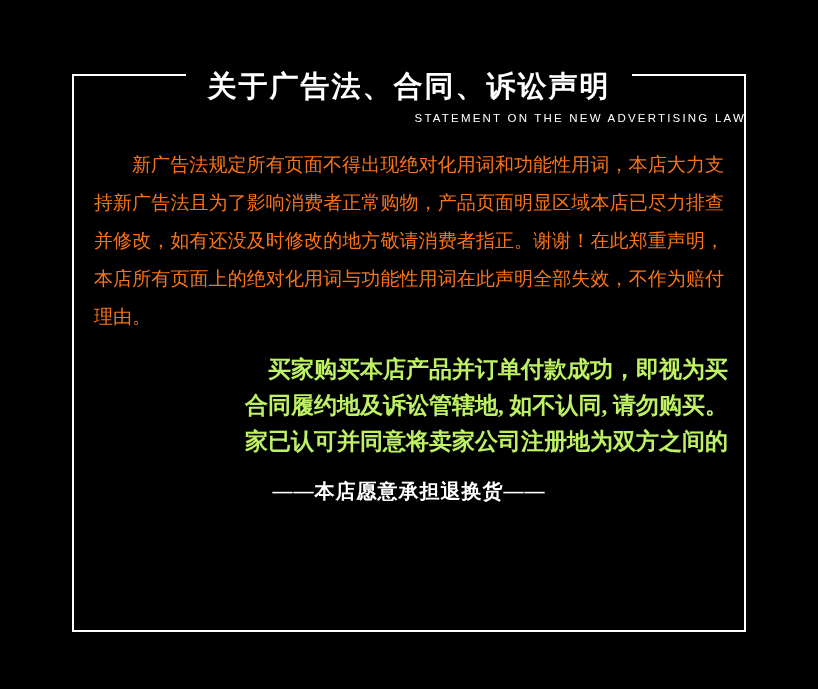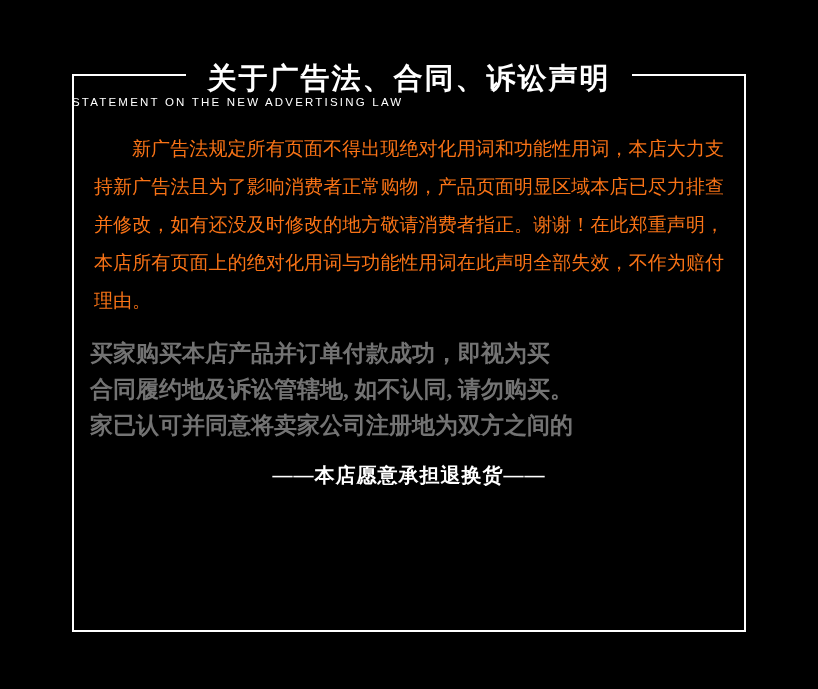--- a/index.html
+++ b/index.html
@@ -47,50 +47,50 @@
     height: 572px;
     box-sizing: border-box;
   }
   .title {
     text-align: center;
     color: #ffffff;
     font-size: 29px;
     font-weight: bold;
     letter-spacing: 2px;
     line-height: 36px;
-    margin-top: 0;
+    margin-top: 8px;
     font-family: "Liberation Sans", sans-serif;
   }
   .subtitle {
-    text-align: left;
+    text-align: right;
     color: #ffffff;
     font-size: 11.5px;
     letter-spacing: 2.2px;
-    margin-top: 0;
+    margin-top: 8px;
     font-family: "Liberation Sans", sans-serif;
   }
   .body-text {
     margin: 22px 22px 0 22px;
     color: #f97316;
     font-size: 19px;
     line-height: 38px;
     text-align: justify;
     font-family: "Liberation Serif", "DejaVu Serif", serif;
   }
   .body-text p {
     margin: 0 0 2px 0;
     text-indent: 2em;
   }
   .red-block {
     margin: 16px 18px 0 18px;
-    color: #737373;
+    color: #bef264;
     font-size: 23px;
     font-weight: bold;
     line-height: 36px;
-    text-align: left;
+    text-align: right;
     font-family: "Liberation Serif", "DejaVu Serif", serif;
   }
   .red-block p {
     margin: 0;
   }
   .footer-note {
     margin-top: 18px;
     text-align: center;
     color: #ffffff;
     font-size: 20px;

